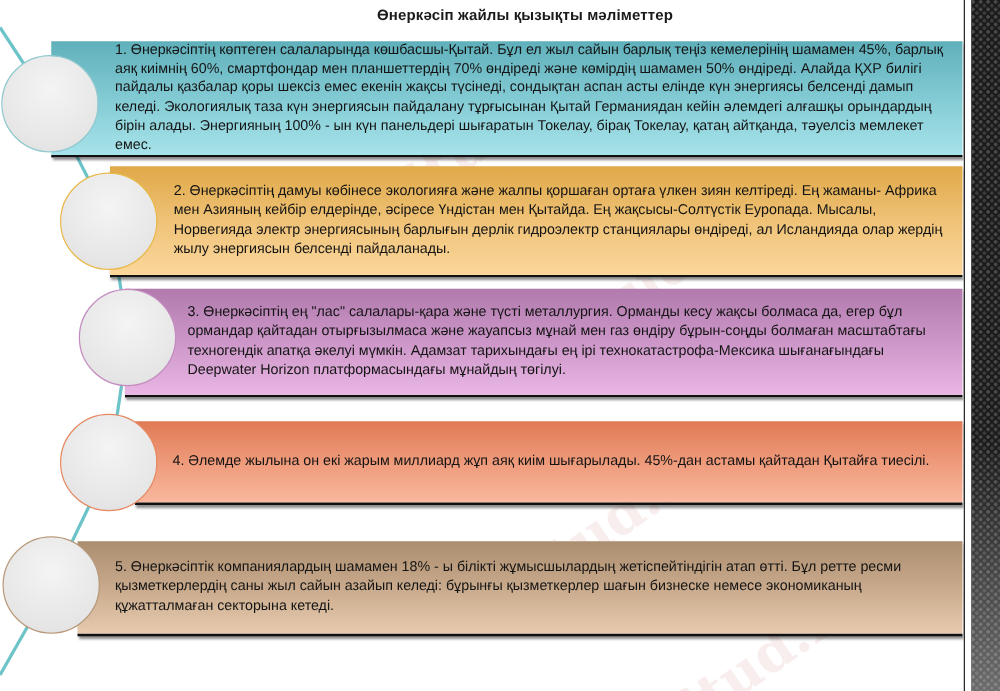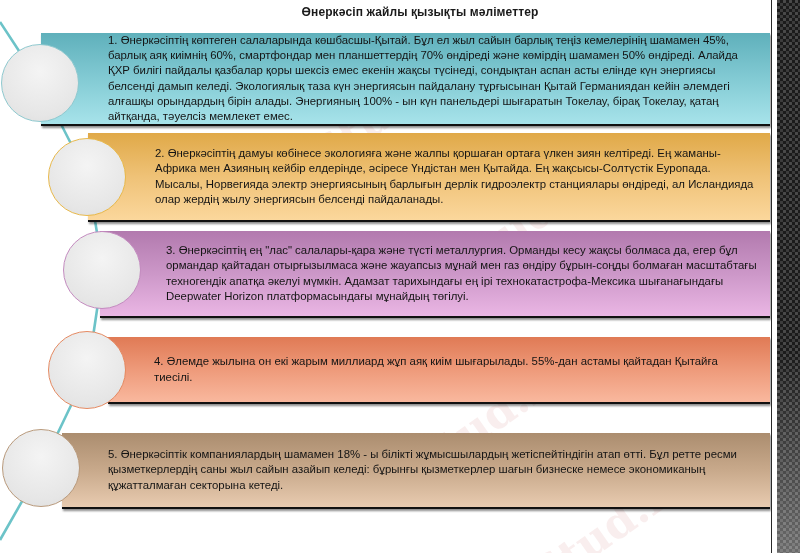--- a/index.html
+++ b/index.html
@@ -30,21 +30,21 @@
     font-size: 12px; font-weight: bold; color: #1a1a1a; letter-spacing: 0.1px;
   }
   .connector { position: absolute; left: 0; top: 0; width: 800px; height: 553px; pointer-events: none; }
   .box {
     position: absolute; right: 30px; box-sizing: border-box;
     border-bottom: 2px solid #111;
     box-shadow: 1px 2px 2px rgba(0,0,0,0.45);
     font-size: 11.4px; line-height: 15.3px; color: #141414;
     display: flex; align-items: center;
   }
-  .box .txt { display: block; margin-left: 16px; }
+  .box .txt { display: block; }
   .box1 { left: 41px; top: 33px; height: 93px; padding-left: 51px; padding-right: 10px;
           background: linear-gradient(to bottom, #5fb0bb 0%, #86cdd6 55%, #a7e3ea 100%); }
   .box2 { left: 88px; top: 133px; height: 89px; padding-left: 51px; padding-right: 16px;
           background: linear-gradient(to bottom, #e0a948 0%, #efc277 50%, #fbd79c 100%); }
   .box3 { left: 100px; top: 231px; height: 87px; padding-left: 50px; padding-right: 12px;
           background: linear-gradient(to bottom, #b27aae 0%, #cc97c8 50%, #eab6e4 100%); }
   .box4 { left: 108px; top: 337px; height: 67px; padding-left: 30px; padding-right: 14px;
           background: linear-gradient(to bottom, #e07a55 0%, #ee9a7a 50%, #f9b89e 100%); }
   .box5 { left: 62px; top: 433px; height: 76px; padding-left: 30px; padding-right: 14px;
           background: linear-gradient(to bottom, #ab8d6f 0%, #c8a98b 50%, #e8cbb0 100%); }
@@ -93,21 +93,21 @@
     <span class="txt">2. Өнеркәсіптің дамуы көбінесе экологияға және жалпы қоршаған ортаға үлкен зиян келтіреді. Ең жаманы- Африка мен Азияның кейбір елдерінде, әсіресе Үндістан мен Қытайда. Ең жақсысы-Солтүстік Еуропада. Мысалы, Норвегияда электр энергиясының барлығын дерлік гидроэлектр станциялары өндіреді, ал Исландияда олар жердің жылу энергиясын белсенді пайдаланады.</span>
   </div>
   <div class="circle c2"></div>
 
   <div class="box box3">
     <span class="txt">3. Өнеркәсіптің ең "лас" салалары-қара және түсті металлургия. Орманды кесу жақсы болмаса да, егер бұл ормандар қайтадан отырғызылмаса және жауапсыз мұнай мен газ өндіру бұрын-соңды болмаған масштабтағы техногендік апатқа әкелуі мүмкін. Адамзат тарихындағы ең ірі технокатастрофа-Мексика шығанағындағы Deepwater Horizon платформасындағы мұнайдың төгілуі.</span>
   </div>
   <div class="circle c3"></div>
 
   <div class="box box4">
-    <span class="txt">4. Әлемде жылына он екі жарым миллиард жұп аяқ киім шығарылады. 55%-дан астамы қайтадан Қытайға тиесілі.</span>
+    <span class="txt">4. Әлемде жылына он екі жарым миллиард жұп аяқ киім шығарылады. 45%-дан астамы қайтадан Қытайға тиесілі.</span>
   </div>
   <div class="circle c4"></div>
 
   <div class="box box5">
     <span class="txt">5. Өнеркәсіптік компаниялардың шамамен 18% - ы білікті жұмысшылардың жетіспейтіндігін атап өтті. Бұл ретте ресми қызметкерлердің саны жыл сайын азайып келеді: бұрынғы қызметкерлер шағын бизнеске немесе экономиканың құжатталмаған секторына кетеді.</span>
   </div>
   <div class="circle c5"></div>
 
   <div class="right-frame"></div>
   <div class="carbon"></div>

